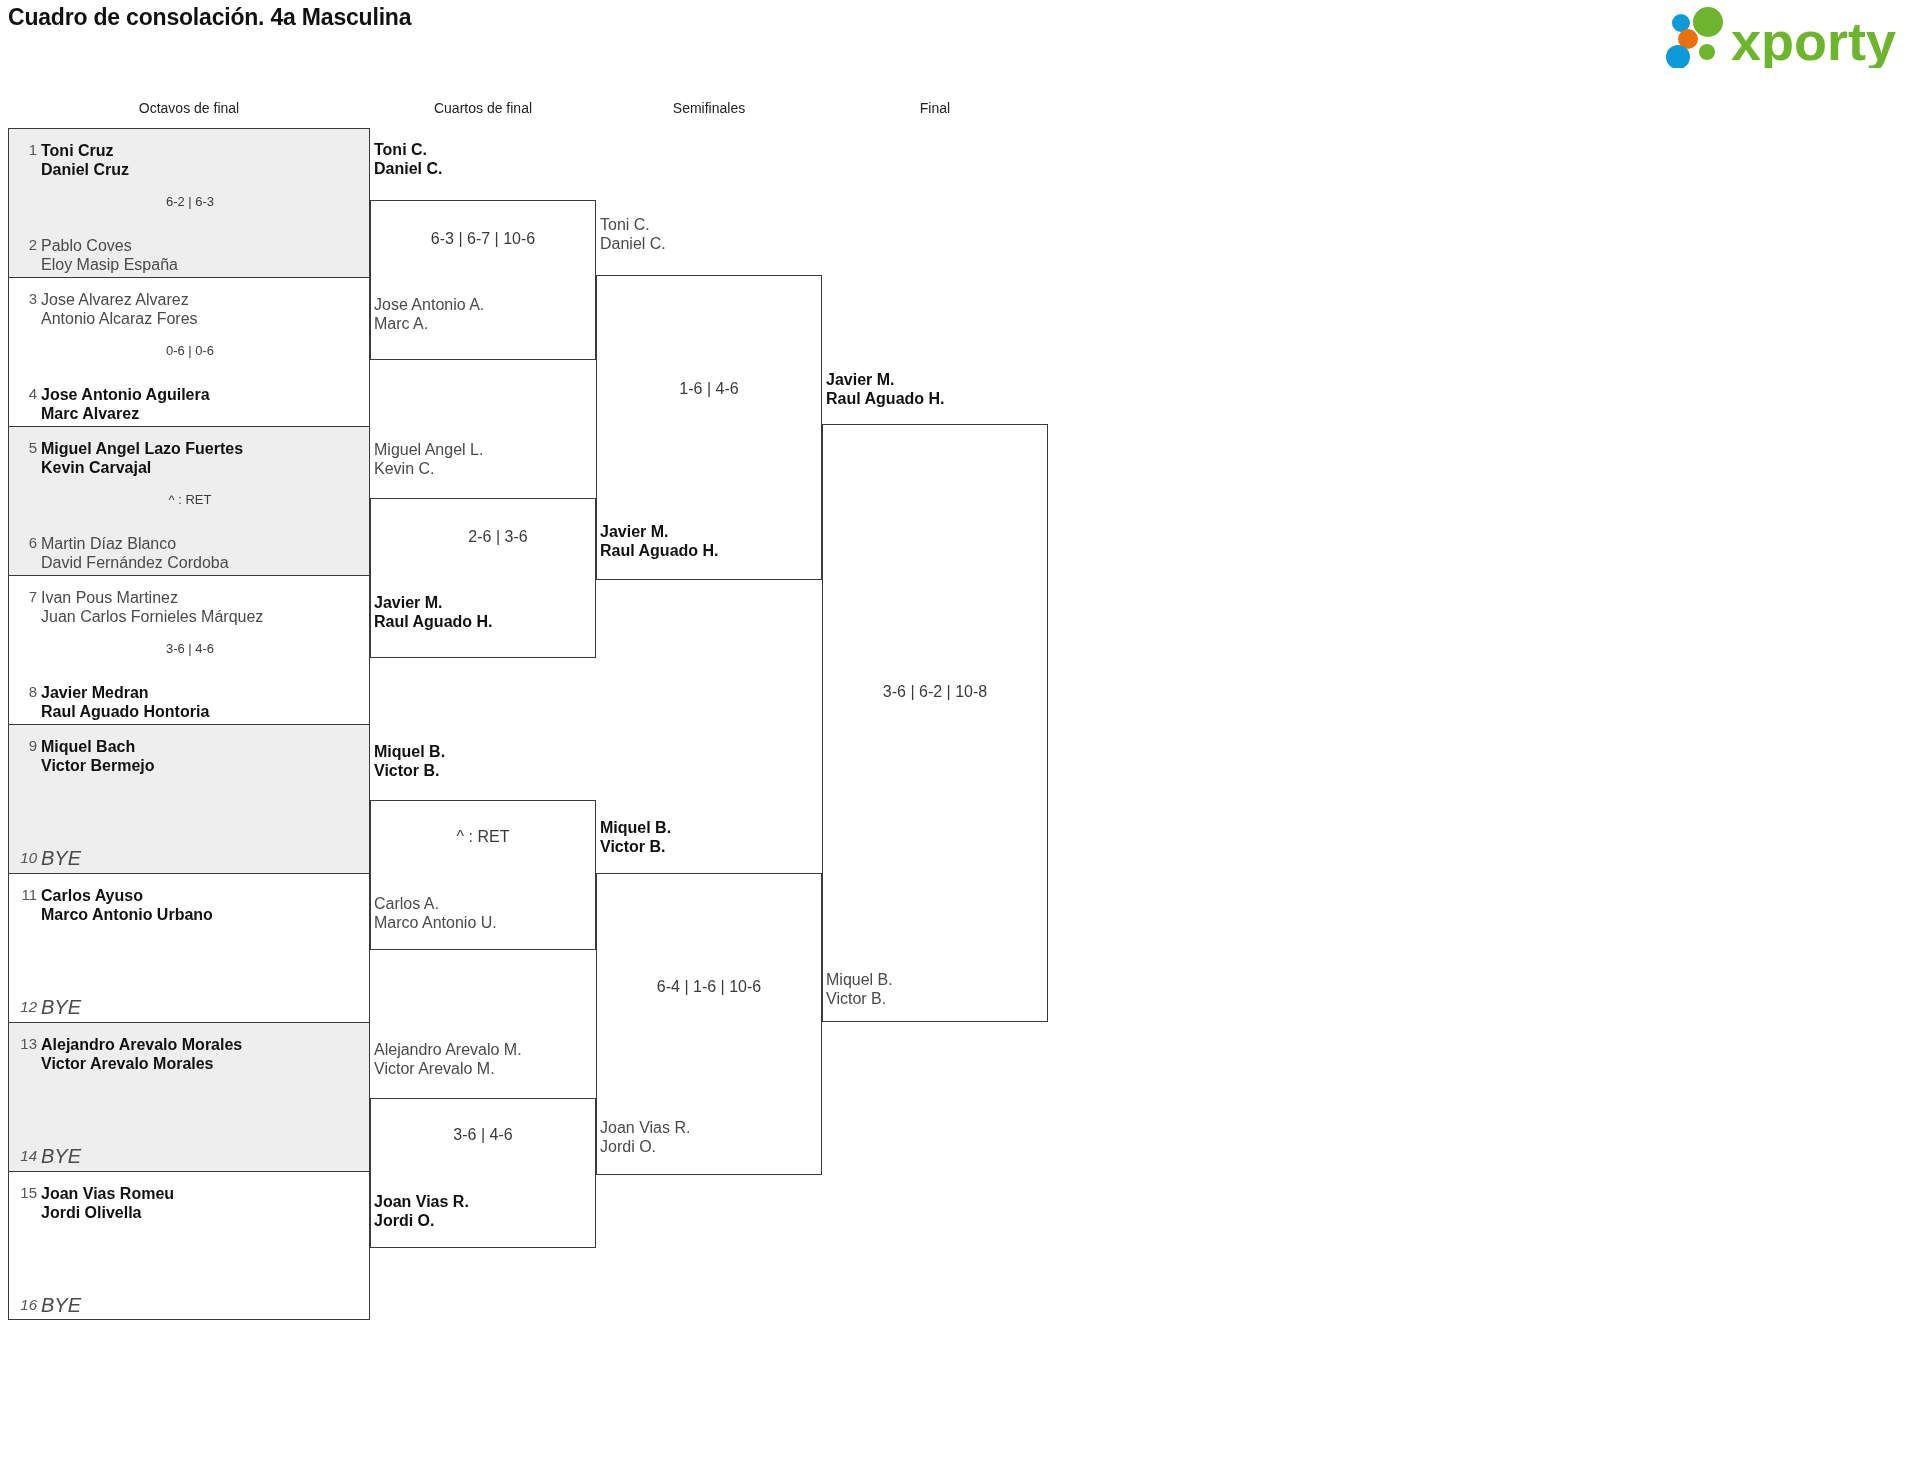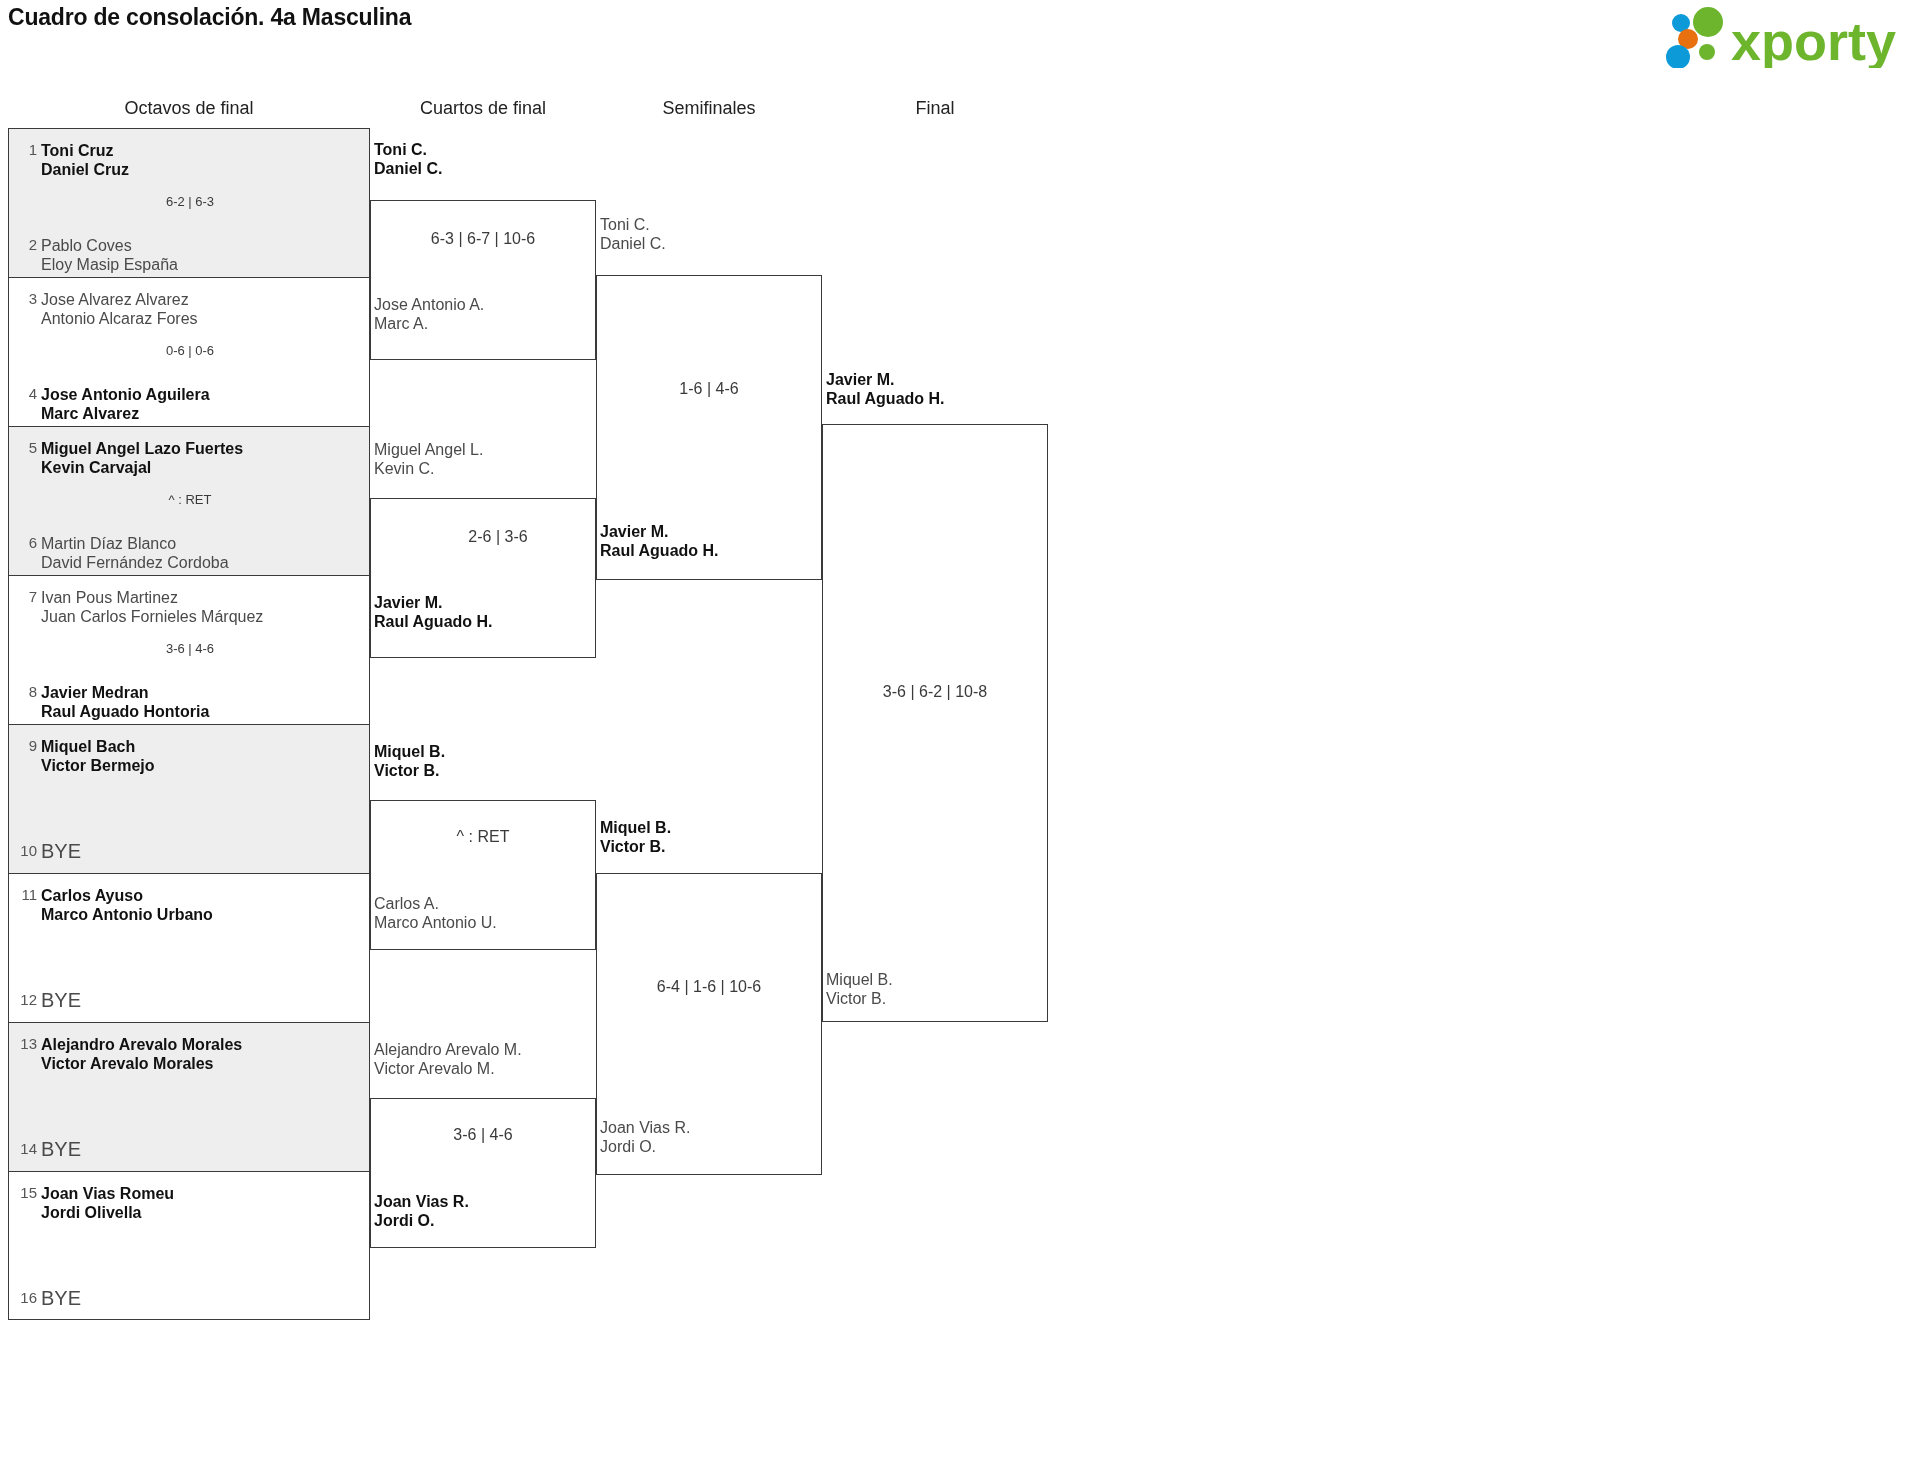--- a/index.html
+++ b/index.html
@@ -14,21 +14,21 @@
   
   #header{position:absolute;left:0;top:0;width:1920px;height:76px;}
   #title-block{position:absolute;left:8px;top:2px;}
   #tournament-title{font-size:23px;font-weight:bold;line-height:30px;letter-spacing:-0.2px;color:#111;}
   #draw-title{font-size:23px;font-weight:bold;line-height:30px;letter-spacing:-0.2px;color:#111;}
   #logo{position:absolute;right:14px;top:6px;width:245px;height:62px;}
   #logo svg{display:block;}
 
   
   .round-header{
-    position:absolute;font-size:18px;color:#222;text-align:center;
+    position:absolute;font-size:14px;color:#222;text-align:center;
     font-weight:normal;line-height:24px;
   }
 
   
   #r1{position:absolute;left:8px;top:128px;width:362px;}
   .r1-match{
     position:relative;width:362px;height:149px;box-sizing:border-box;
     border:1px solid #3a3a3a;border-bottom:none;
   }
   .r1-match:last-child{border-bottom:1px solid #3a3a3a;}
@@ -41,21 +41,21 @@
   .team{
     position:absolute;left:32px;font-size:16px;line-height:19px;
     white-space:nowrap;
   }
   .team .ln{display:block;}
   .team.winner{font-weight:bold;color:#111;}
   .team.loser{font-weight:normal;color:#4a4a4a;}
   .team.bye{font-weight:normal;color:#4a4a4a;font-size:20px;}
   .r1-top{top:12px;}
   .r1-bot{top:107px;}
-  .r1-bye-bot{top:117px;}
+  .r1-bye-bot{top:124px;font-style:italic;}
   .r1-score{
     position:absolute;left:0;width:362px;text-align:center;
     top:65px;font-size:13px;color:#3a3a3a;
   }
 
   
   .conn-label{
     position:absolute;font-size:16px;line-height:19px;white-space:nowrap;
   }
   .conn-label.winner{font-weight:bold;color:#111;}

